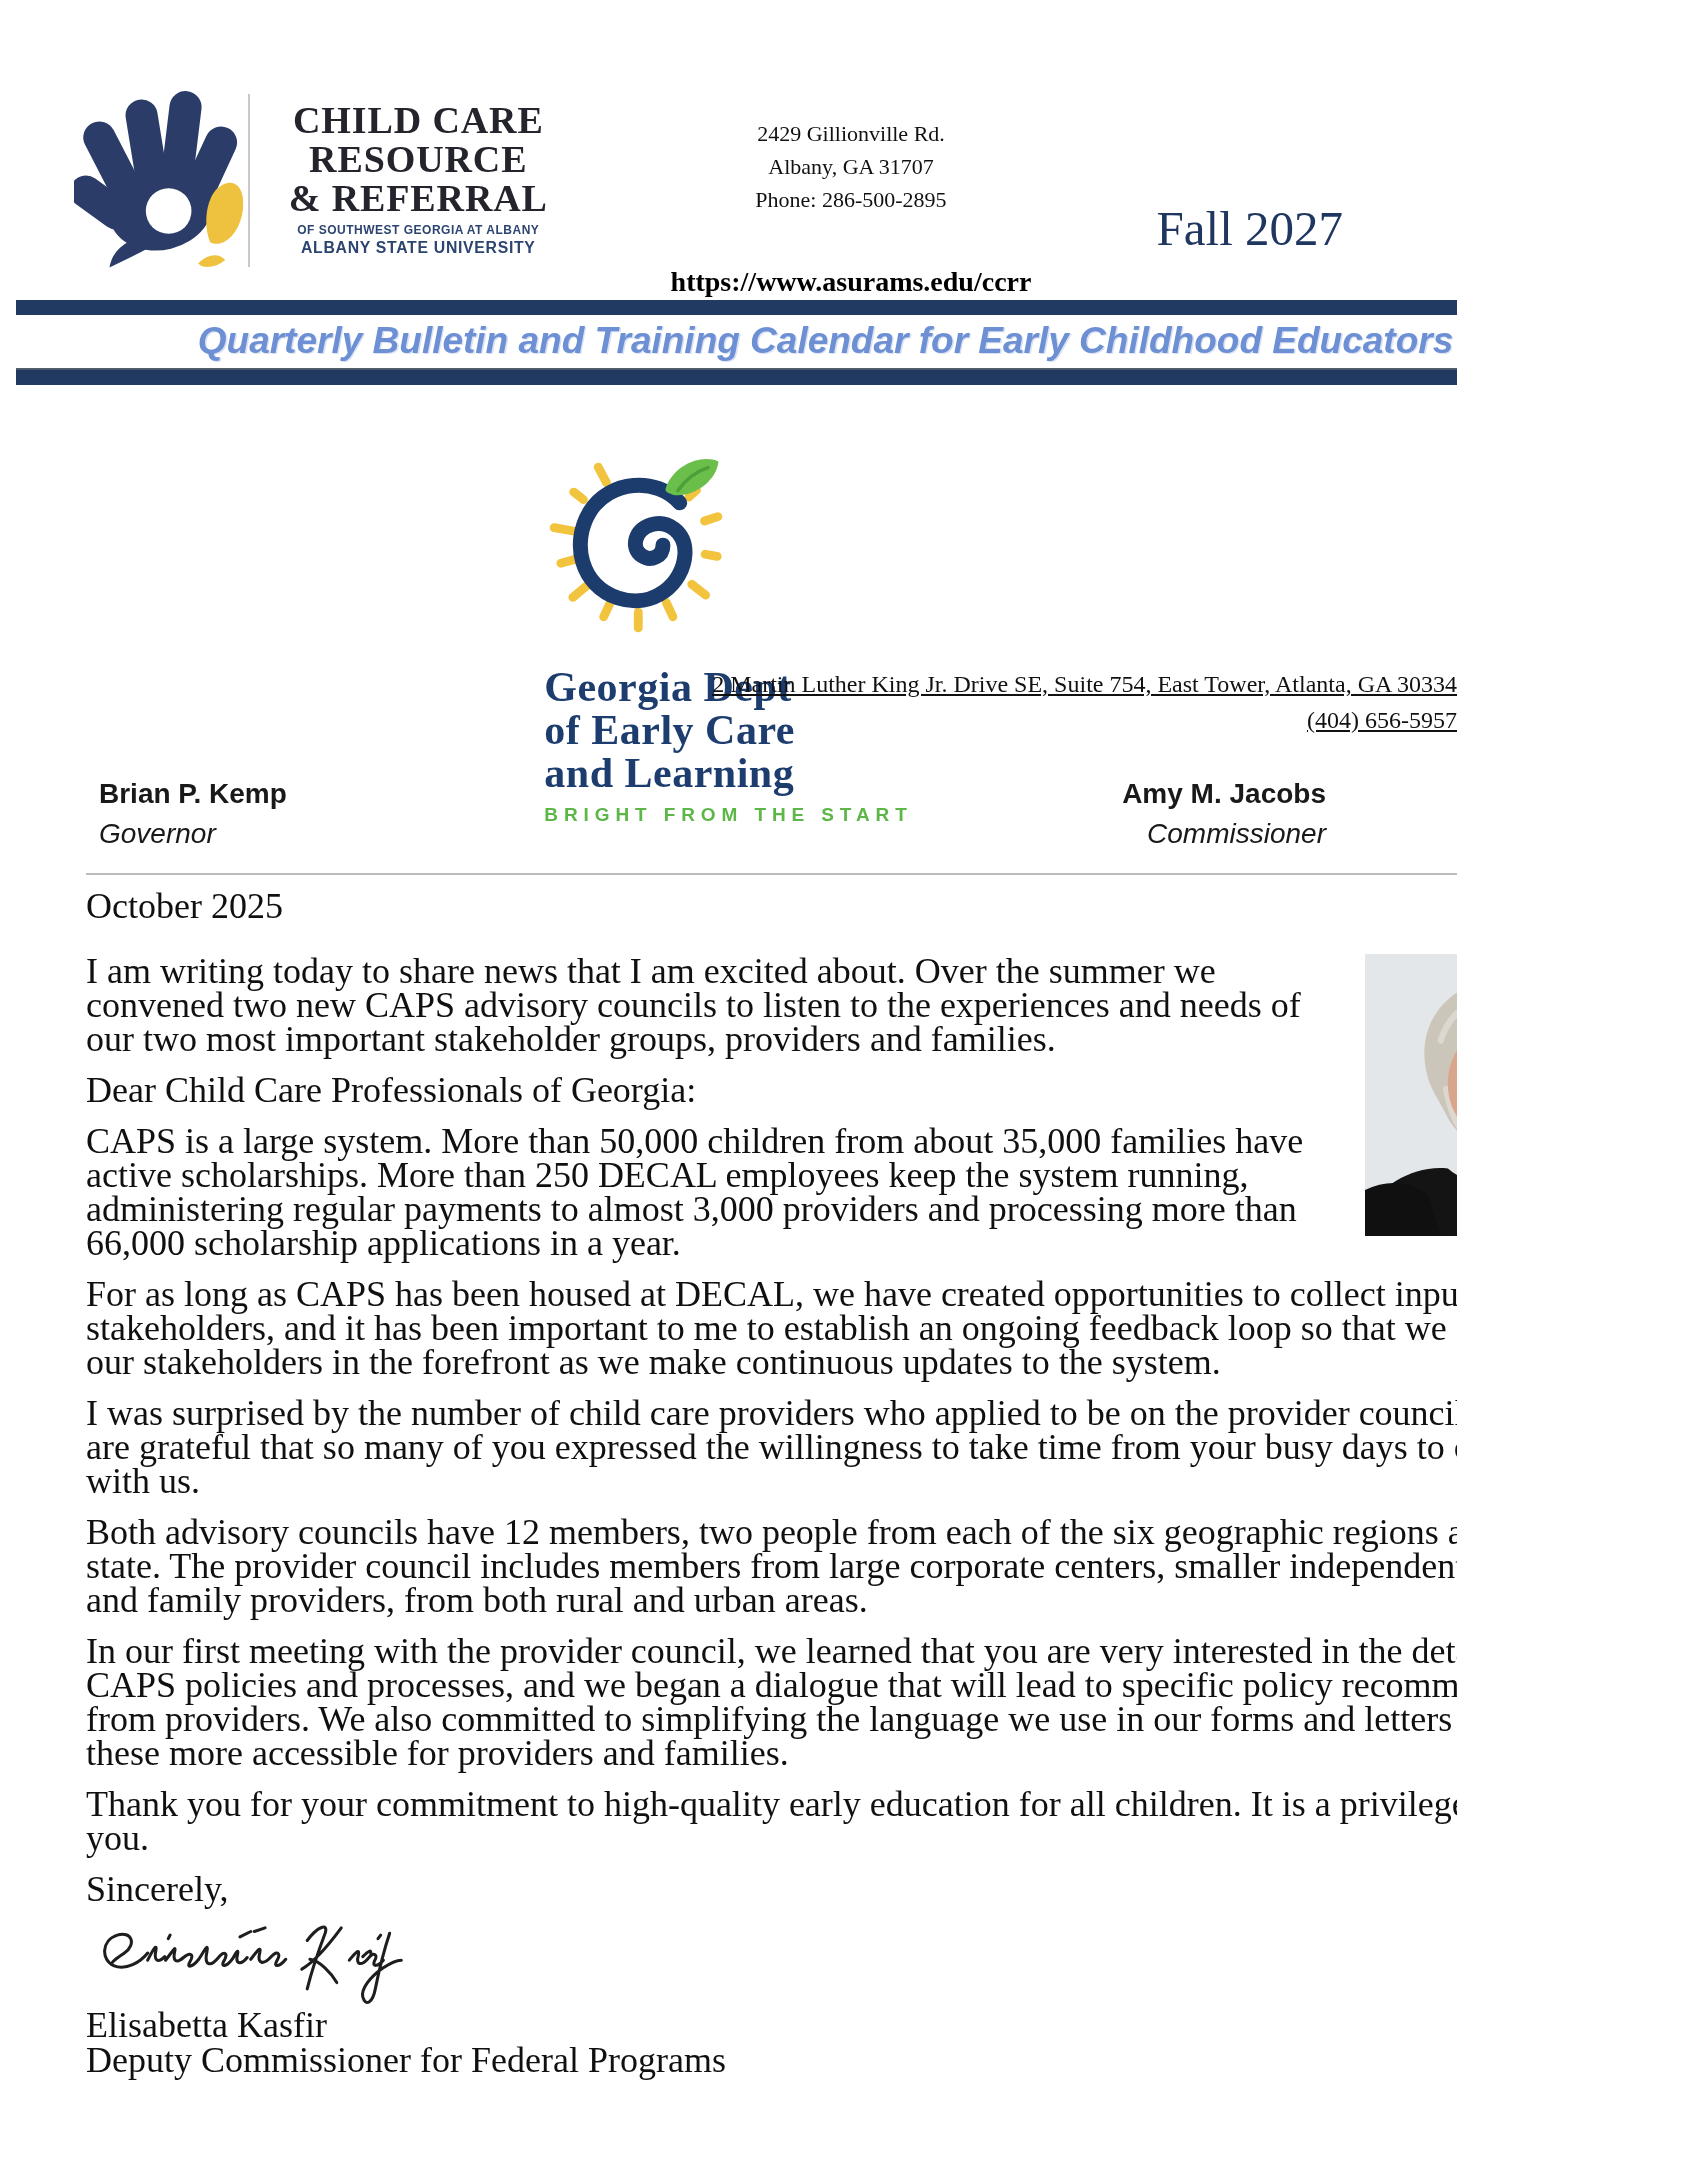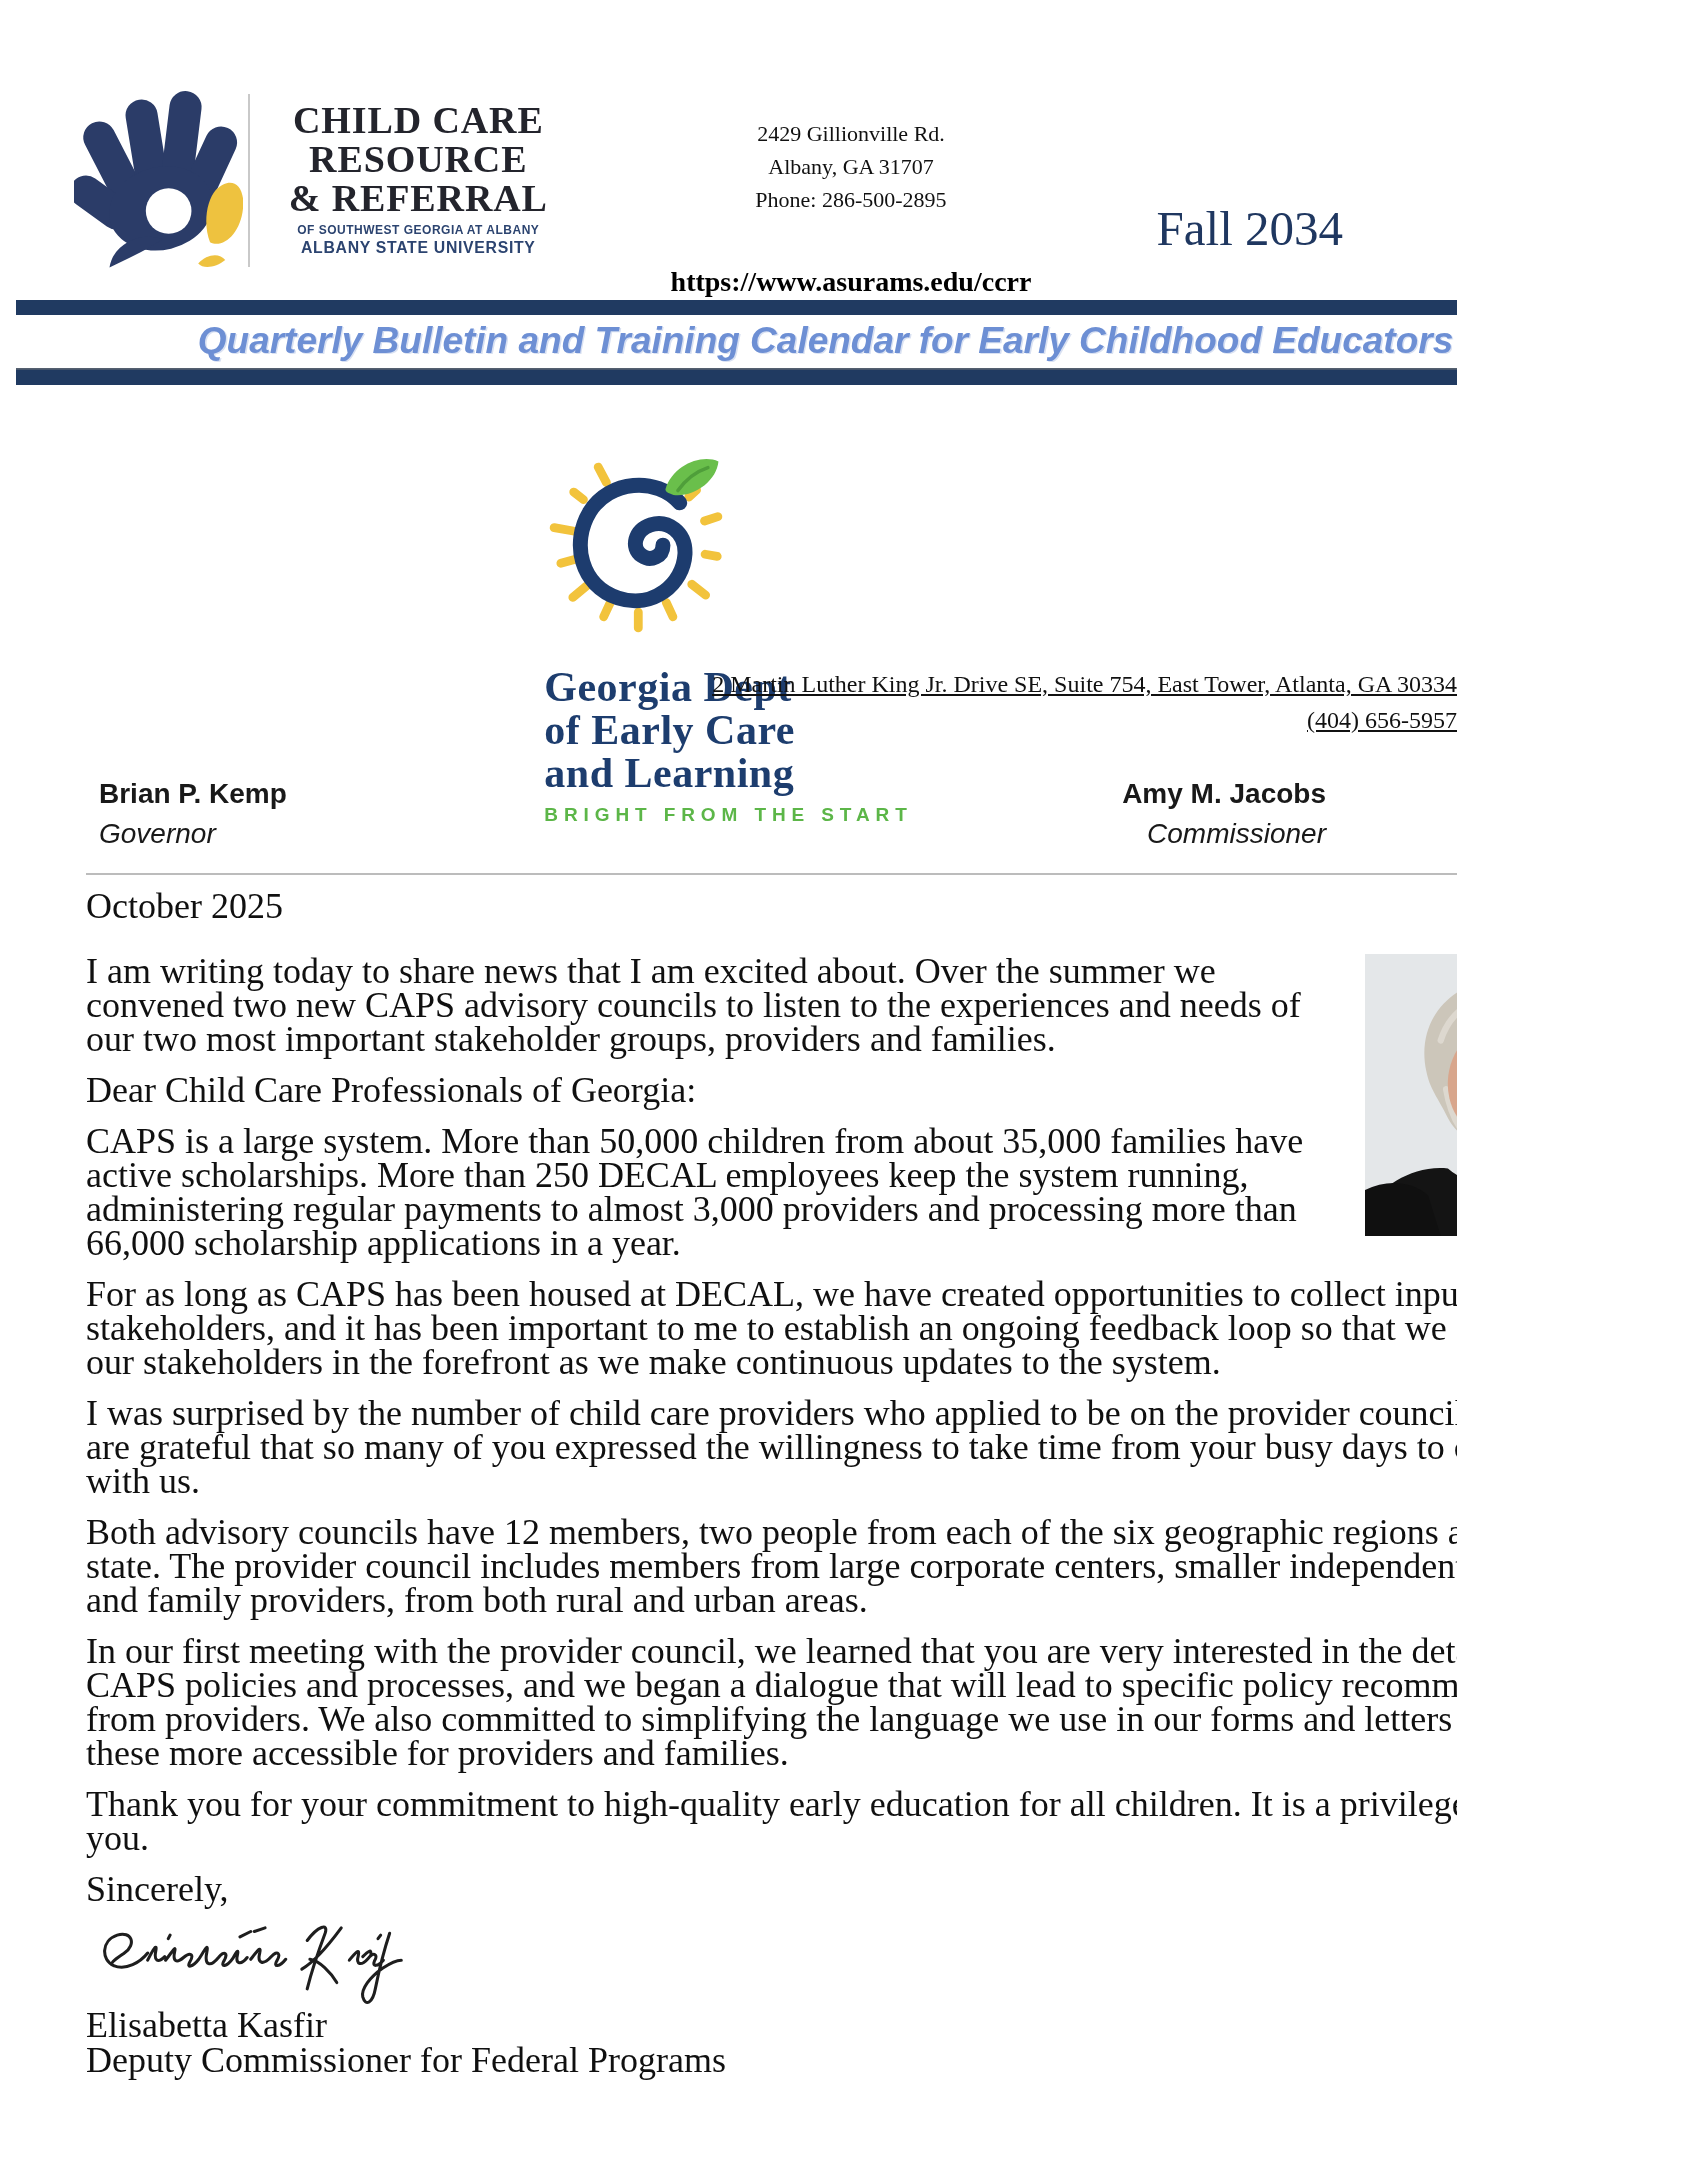--- a/index.html
+++ b/index.html
@@ -99,21 +99,21 @@
     </div>
   </div>
 
   <div class="header-contact">
     <div>2429 Gillionville Rd.</div>
     <div>Albany, GA 31707</div>
     <div>Phone: 286-500-2895</div>
   </div>
   <div class="header-website">https://www.asurams.edu/ccrr</div>
 
-  <div class="fall-label">Fall 2034</div>
+  <div class="fall-label">Fall 2027</div>
 
   <div class="banner">
     <div class="bar top"></div>
     <div class="tagline">Quarterly Bulletin and Training Calendar for Early Childhood Educators</div>
     <div class="bar bottom"></div>
   </div>
 
   <div class="decal">
     <svg class="decal-mark" viewBox="0 0 210 210" aria-hidden="true">
       <g stroke="#f2c33c" stroke-width="10" stroke-linecap="round">

